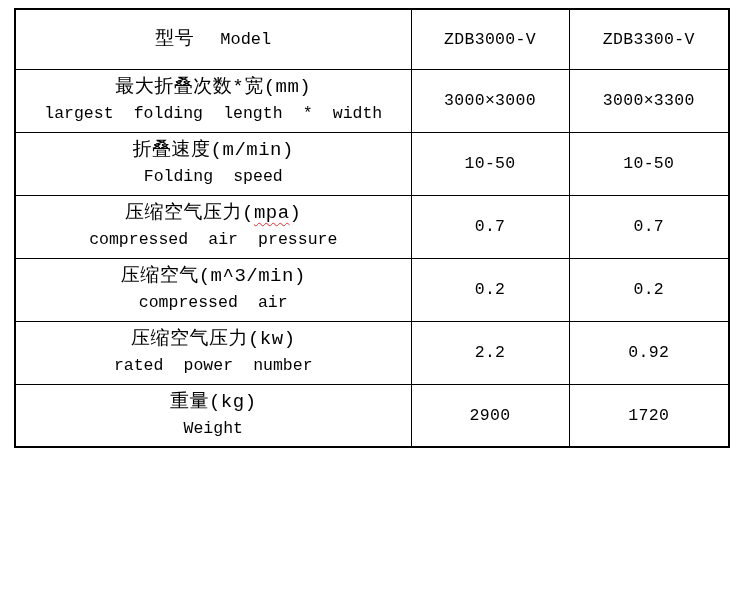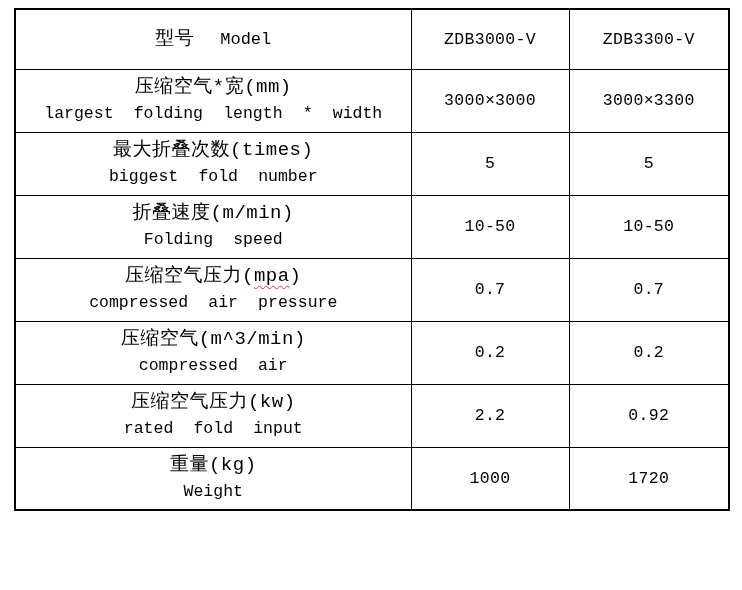--- a/index.html
+++ b/index.html
@@ -79,35 +79,27 @@
       <tr class="header-row">
         <td class="label-cell">
           <span class="zh hdr-zh">型号</span><span class="en hdr-en">Model</span>
         </td>
         <td class="value-cell">ZDB3000-V</td>
         <td class="value-cell">ZDB3300-V</td>
       </tr>
 
       <tr class="spec-row">
         <td class="label-cell">
-          <div class="zh">压缩空气*宽(mm)</div>
+          <div class="zh">最大折叠次数*宽(mm)</div>
           <div class="en">largest folding length * width</div>
         </td>
         <td class="value-cell">3000×3000</td>
         <td class="value-cell">3000×3300</td>
       </tr>
 
-      <tr class="spec-row">
-        <td class="label-cell">
-          <div class="zh">最大折叠次数(times)</div>
-          <div class="en">biggest fold number</div>
-        </td>
-        <td class="value-cell">5</td>
-        <td class="value-cell">5</td>
-      </tr>
 
       <tr class="spec-row">
         <td class="label-cell">
           <div class="zh">折叠速度(m/min)</div>
           <div class="en">Folding speed</div>
         </td>
         <td class="value-cell">10-50</td>
         <td class="value-cell">10-50</td>
       </tr>
 
@@ -125,30 +117,30 @@
           <div class="zh">压缩空气(m^3/min)</div>
           <div class="en">compressed air</div>
         </td>
         <td class="value-cell">0.2</td>
         <td class="value-cell">0.2</td>
       </tr>
 
       <tr class="spec-row">
         <td class="label-cell">
           <div class="zh">压缩空气压力(kw)</div>
-          <div class="en">rated fold input</div>
+          <div class="en">rated power number</div>
         </td>
         <td class="value-cell">2.2</td>
         <td class="value-cell">0.92</td>
       </tr>
 
 
       <tr class="spec-row">
         <td class="label-cell">
           <div class="zh">重量(kg)</div>
           <div class="en">Weight</div>
         </td>
-        <td class="value-cell">1000</td>
+        <td class="value-cell">2900</td>
         <td class="value-cell">1720</td>
       </tr>
     </tbody>
   </table>
 </div>
 
 </body></html>

